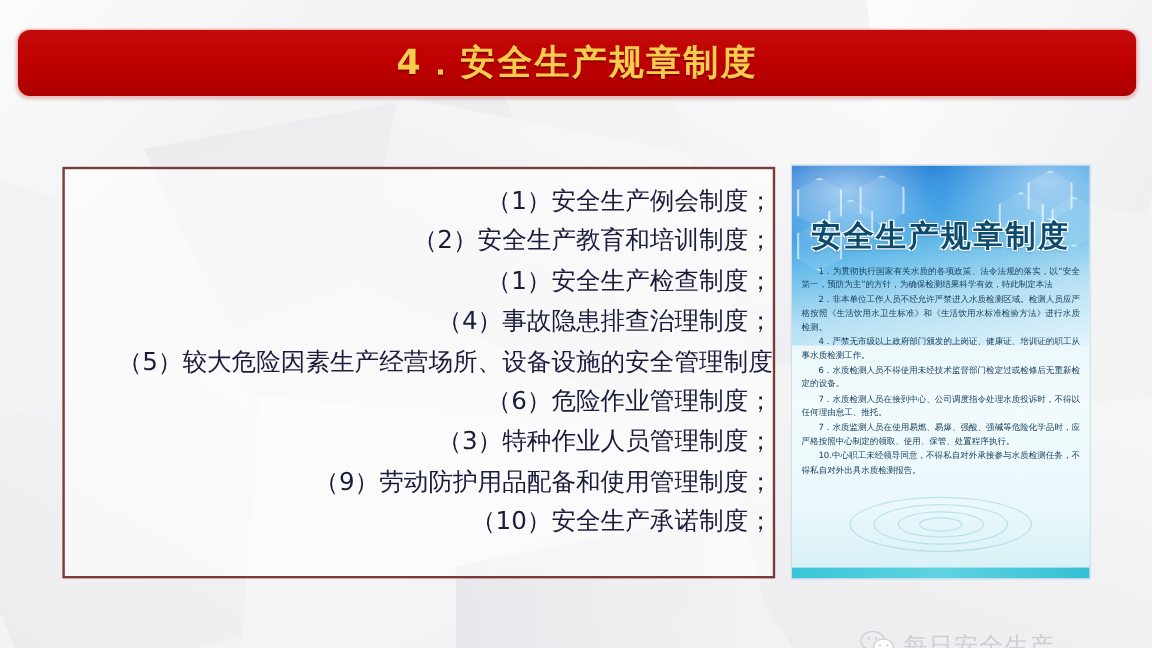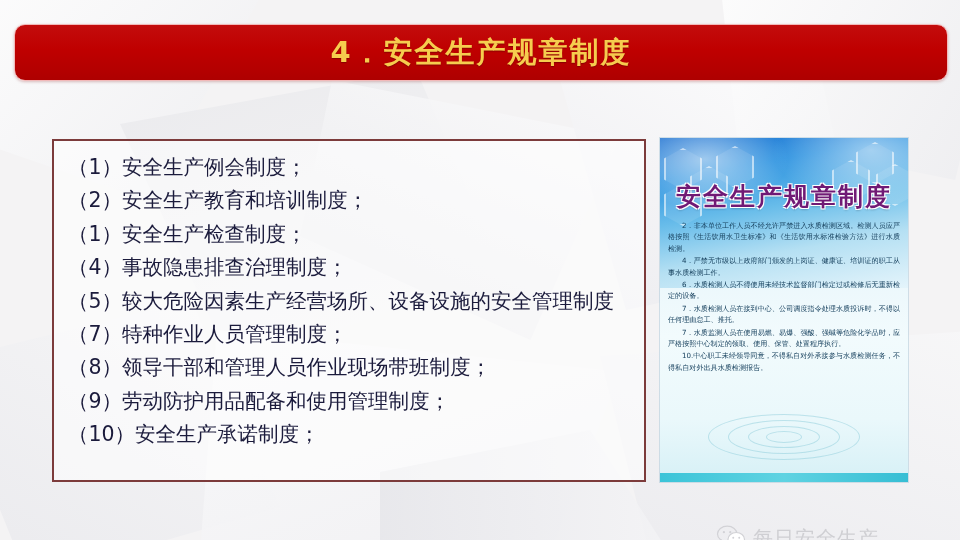--- a/index.html
+++ b/index.html
@@ -99,20 +99,21 @@
     background: rgba(255,255,255,0.55);
     padding: 10px 0 0 14px;
   }
   .list-item {
     color: #1b1b3c;
     font-size: 20.5px;
     line-height: 33.4px;
     white-space: nowrap;
     font-family: "DejaVu Sans", "Liberation Sans", sans-serif;
     letter-spacing: 0px;
+    text-align: right;
   }
 
   
   #poster {
     position: absolute;
     left: 660px;
     top: 138px;
     width: 248px;
     height: 344px;
     overflow: hidden;
@@ -154,21 +155,21 @@
     background: linear-gradient(90deg,#3bc4d8 0%, #5fd3e2 50%, #36bed4 100%);
   }
   #poster-title {
     position: absolute;
     left: 0; right: 0;
     top: 42px;
     text-align: center;
     font-size: 25px;
     font-weight: bold;
     letter-spacing: 2px;
-    color: #701a75;
+    color: #0c4a6e;
     font-family: "DejaVu Serif", "Liberation Serif", serif;
     text-shadow:
       -1px -1px 0 #ffffff, 1px -1px 0 #ffffff,
       -1px  1px 0 #ffffff, 1px  1px 0 #ffffff,
        0 2px 2px rgba(0,0,0,0.18);
     white-space: nowrap;
   }
   #poster-paragraphs {
     position: absolute;
     left: 8px;
@@ -224,22 +225,22 @@
   <div id="title-banner">
     <div id="title-text">4．安全生产规章制度</div>
   </div>
 
   <div id="list-box">
     <div class="list-item">（1）安全生产例会制度；</div>
     <div class="list-item">（2）安全生产教育和培训制度；</div>
     <div class="list-item">（1）安全生产检查制度；</div>
     <div class="list-item">（4）事故隐患排查治理制度；</div>
     <div class="list-item">（5）较大危险因素生产经营场所、设备设施的安全管理制度</div>
-    <div class="list-item">（7）特种作业人员管理制度；</div>
-    <div class="list-item">（8）领导干部和管理人员作业现场带班制度；</div>
+    <div class="list-item">（6）危险作业管理制度；</div>
+    <div class="list-item">（3）特种作业人员管理制度；</div>
     <div class="list-item">（9）劳动防护用品配备和使用管理制度；</div>
     <div class="list-item">（10）安全生产承诺制度；</div>
   </div>
 
   <div id="poster">
     <div class="poster-body">
       <div class="ripple" style="width:150px;height:44px;bottom:22px;"></div>
       <div class="ripple" style="width:110px;height:32px;bottom:28px;"></div>
       <div class="ripple" style="width:70px;height:20px;bottom:34px;"></div>
       <div class="ripple" style="width:34px;height:10px;bottom:39px;"></div>
@@ -251,20 +252,21 @@
       <div class="hx" style="left:4px;  top:46px;"></div>
       <div class="hx" style="left:56px; top:8px;"></div>
       <div class="hx" style="left:196px;top:4px;"></div>
       <div class="hx" style="left:216px;top:26px;"></div>
       <div class="hx" style="left:172px;top:22px;"></div>
     </div>
 
     <div id="poster-title">安全生产规章制度</div>
 
     <div id="poster-paragraphs">
+      <p>1．为贯彻执行国家有关水质的各项政策、法令法规的落实，以“安全第一，预防为主”的方针，为确保检测结果科学有效，特此制定本法</p>
       <p>2．非本单位工作人员不经允许严禁进入水质检测区域。检测人员应严格按照《生活饮用水卫生标准》和《生活饮用水标准检验方法》进行水质检测。</p>
       <p>4．严禁无市级以上政府部门颁发的上岗证、健康证、培训证的职工从事水质检测工作。</p>
       <p>6．水质检测人员不得使用未经技术监督部门检定过或检修后无重新检定的设备。</p>
       <p>7．水质检测人员在接到中心、公司调度指令处理水质投诉时，不得以任何理由怠工、推托。</p>
       <p>7．水质监测人员在使用易燃、易爆、强酸、强碱等危险化学品时，应严格按照中心制定的领取、使用、保管、处置程序执行。</p>
       <p>10.中心职工未经领导同意，不得私自对外承接参与水质检测任务，不得私自对外出具水质检测报告。</p>
     </div>
 
     <div class="poster-footer-bar"></div>
   </div>

